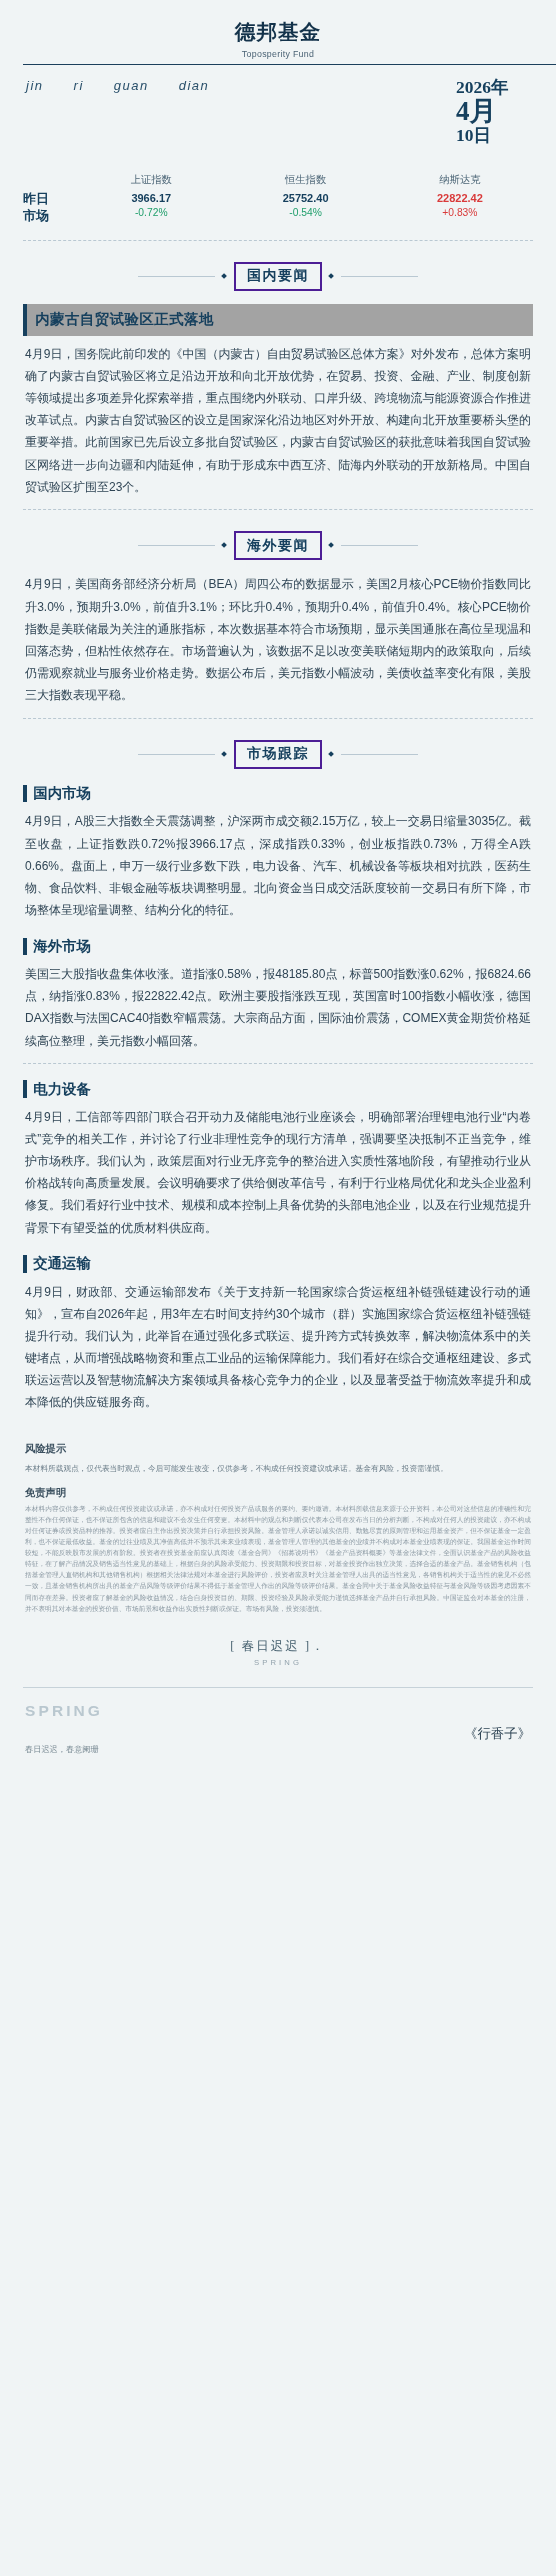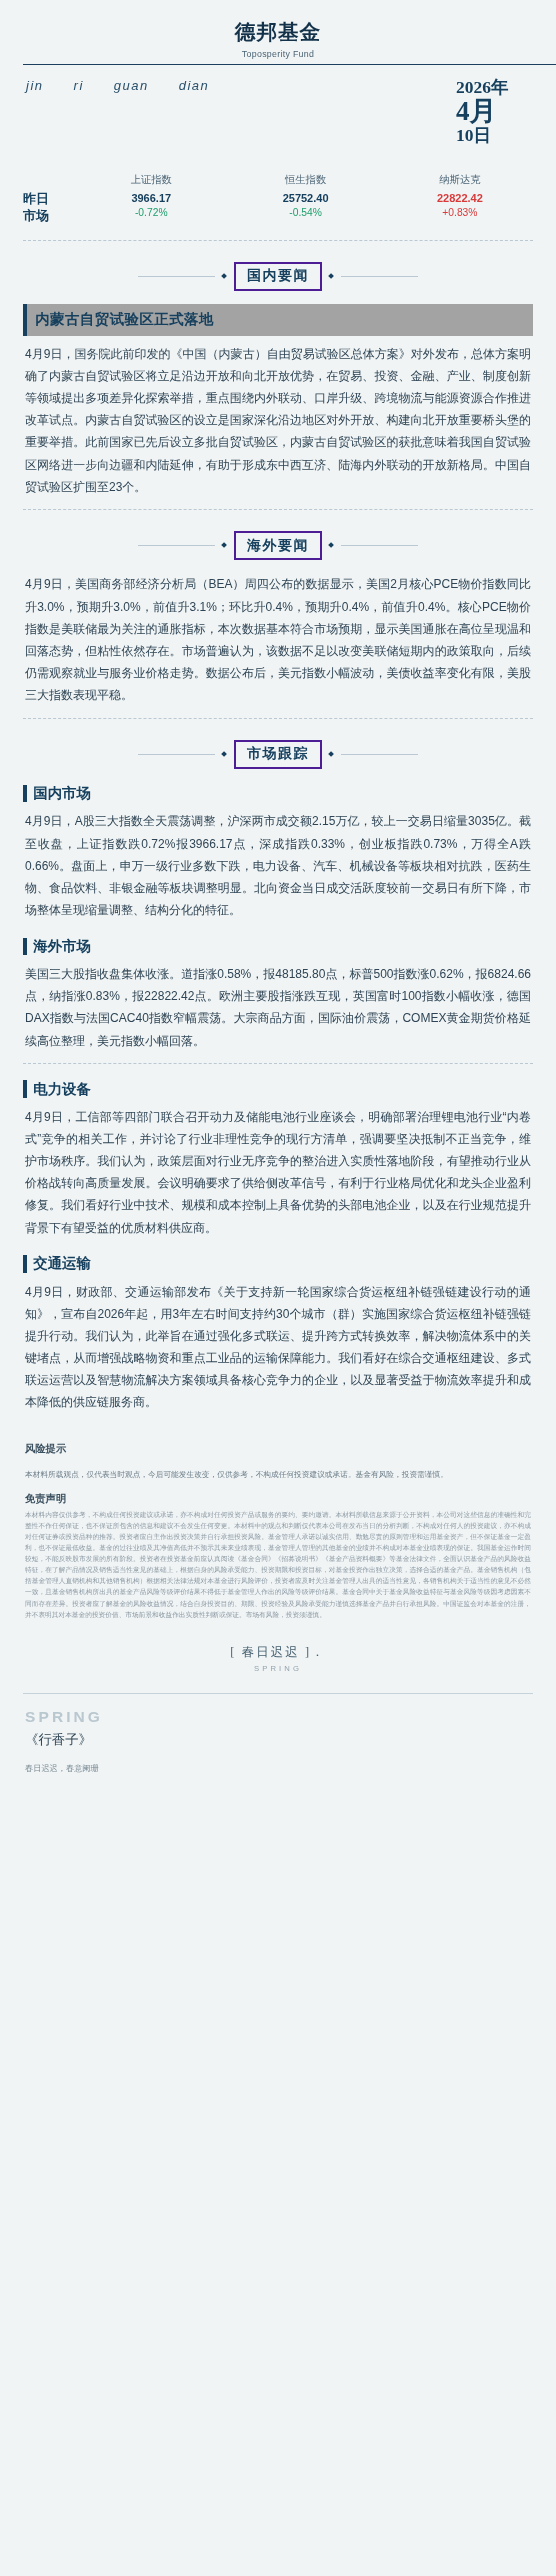--- a/index.html
+++ b/index.html
@@ -172,21 +172,21 @@
   .para {
     margin:0 25px 11.3px 25px;
     font-size:12px;
     line-height:1.85;
     color:#2f4555;
     text-align:justify;
   }
 
   
   .risk-title {
-    margin:28px 25px 12px 25px;
+    margin:28px 25px 6px 25px;
     font-size:10.3px;
     font-weight:bold;
     color:#3c5160;
   }
   .risk-text {
     margin:0 25px 11.3px 25px;
     font-size:7.7px;
     line-height:1.7;
     color:#6b7d89;
     text-align:justify;
@@ -220,21 +220,21 @@
     color:#93a3ad;
     letter-spacing:3.1px;
     margin-bottom:20.6px;
   }
   .foot-rule { border-top:1px solid #c6d2d9; margin:0 23px 13.4px 23px; }
   .foot-block { padding:0 25px 20.6px 25px; }
   .foot-brand {
     font-size:15.5px; color:#b9c7cf; letter-spacing:3.1px; font-weight:bold;
     margin-bottom:5.2px;
   }
-  .foot-book { font-size:13.4px; color:#2f4555; font-family:"Liberation Serif", serif; margin-bottom:14px; }
+  .foot-book { font-size:13.4px; color:#2f4555; font-family:"Liberation Serif", serif; margin-bottom:1px;text-align:right; }
   .foot-sub { font-size:8.2px; color:#7a8b95; }
 </style>
 </head>
 <body>
 
 <div class="page">
 
   <div class="brand">
     <div class="brand-cn">德邦基金</div>
     <div class="brand-en">Toposperity Fund</div>

